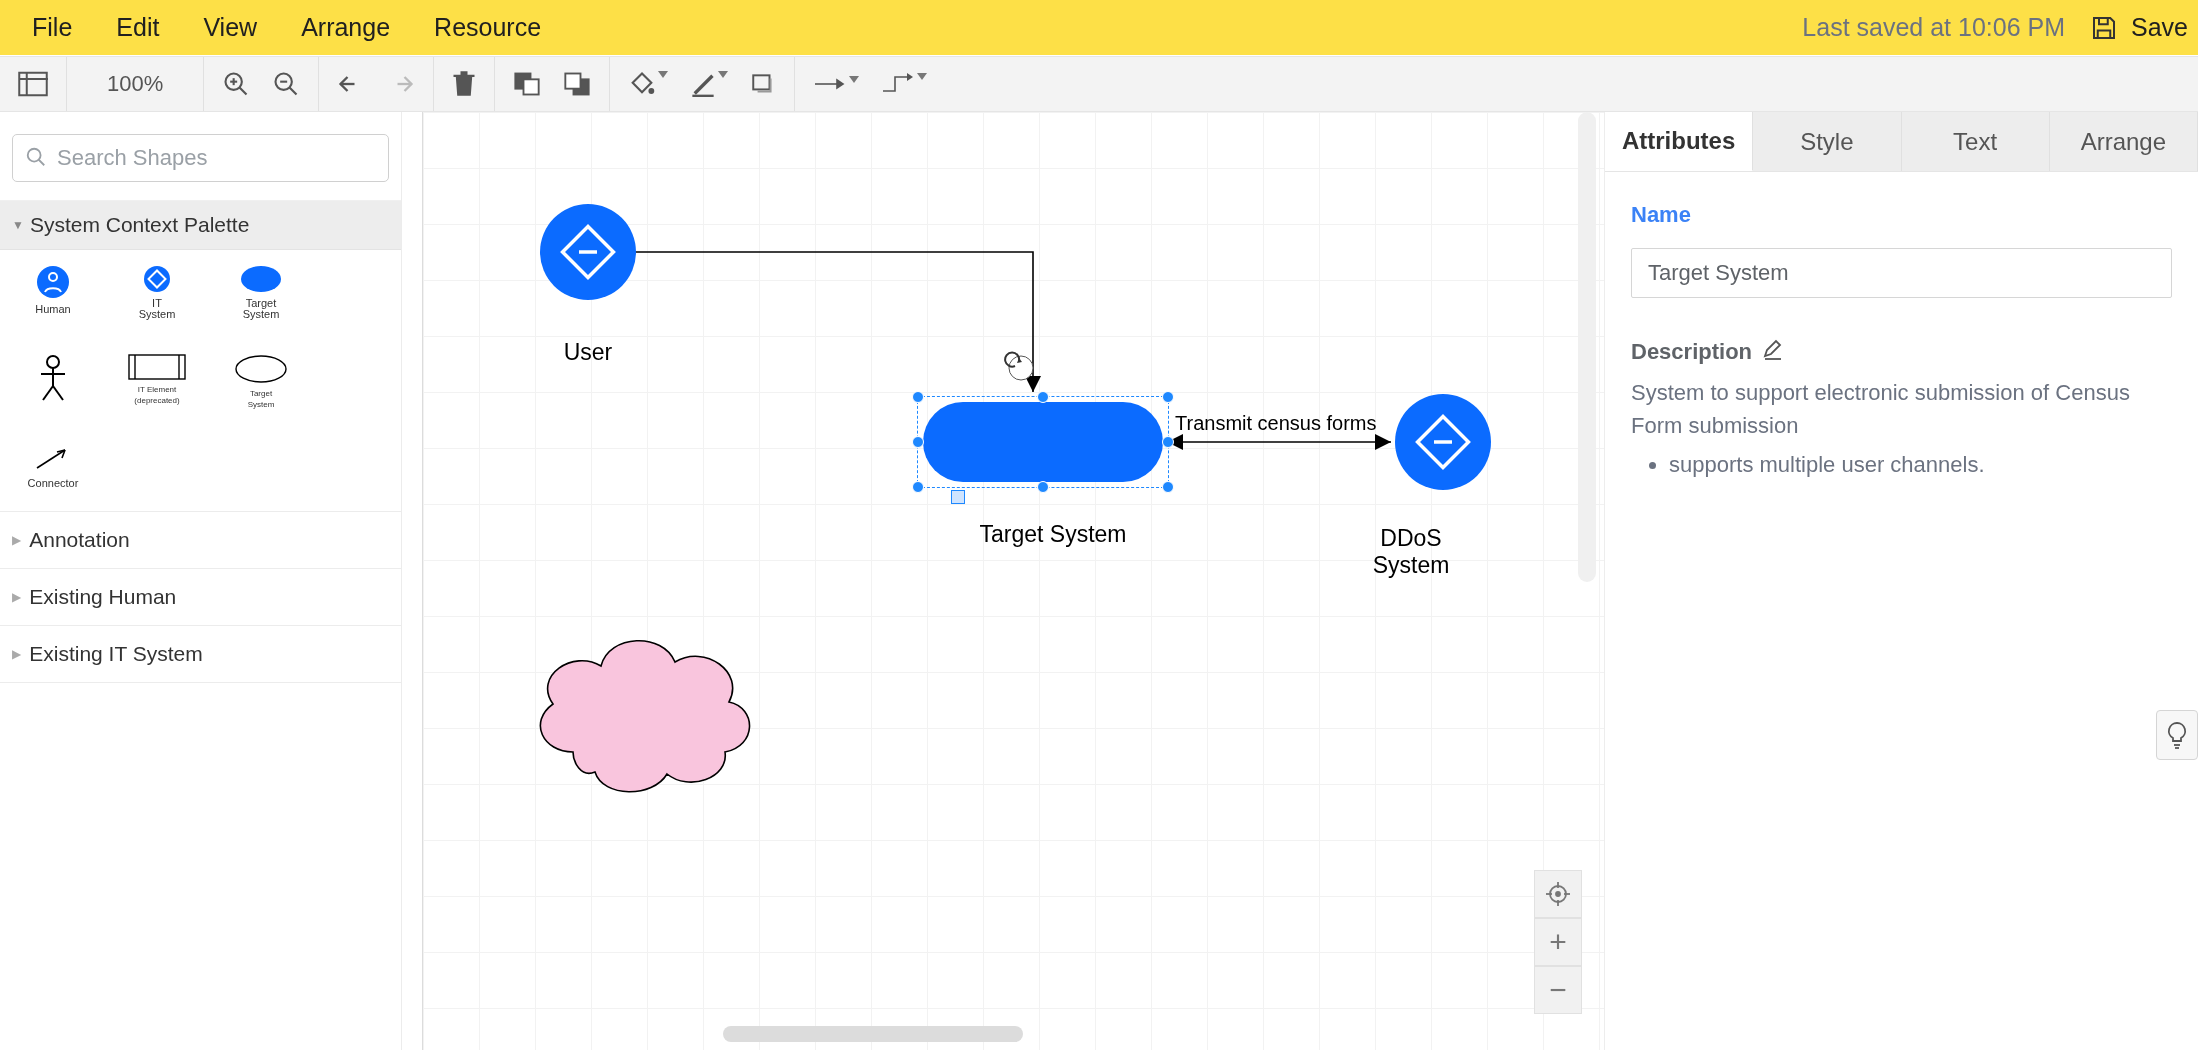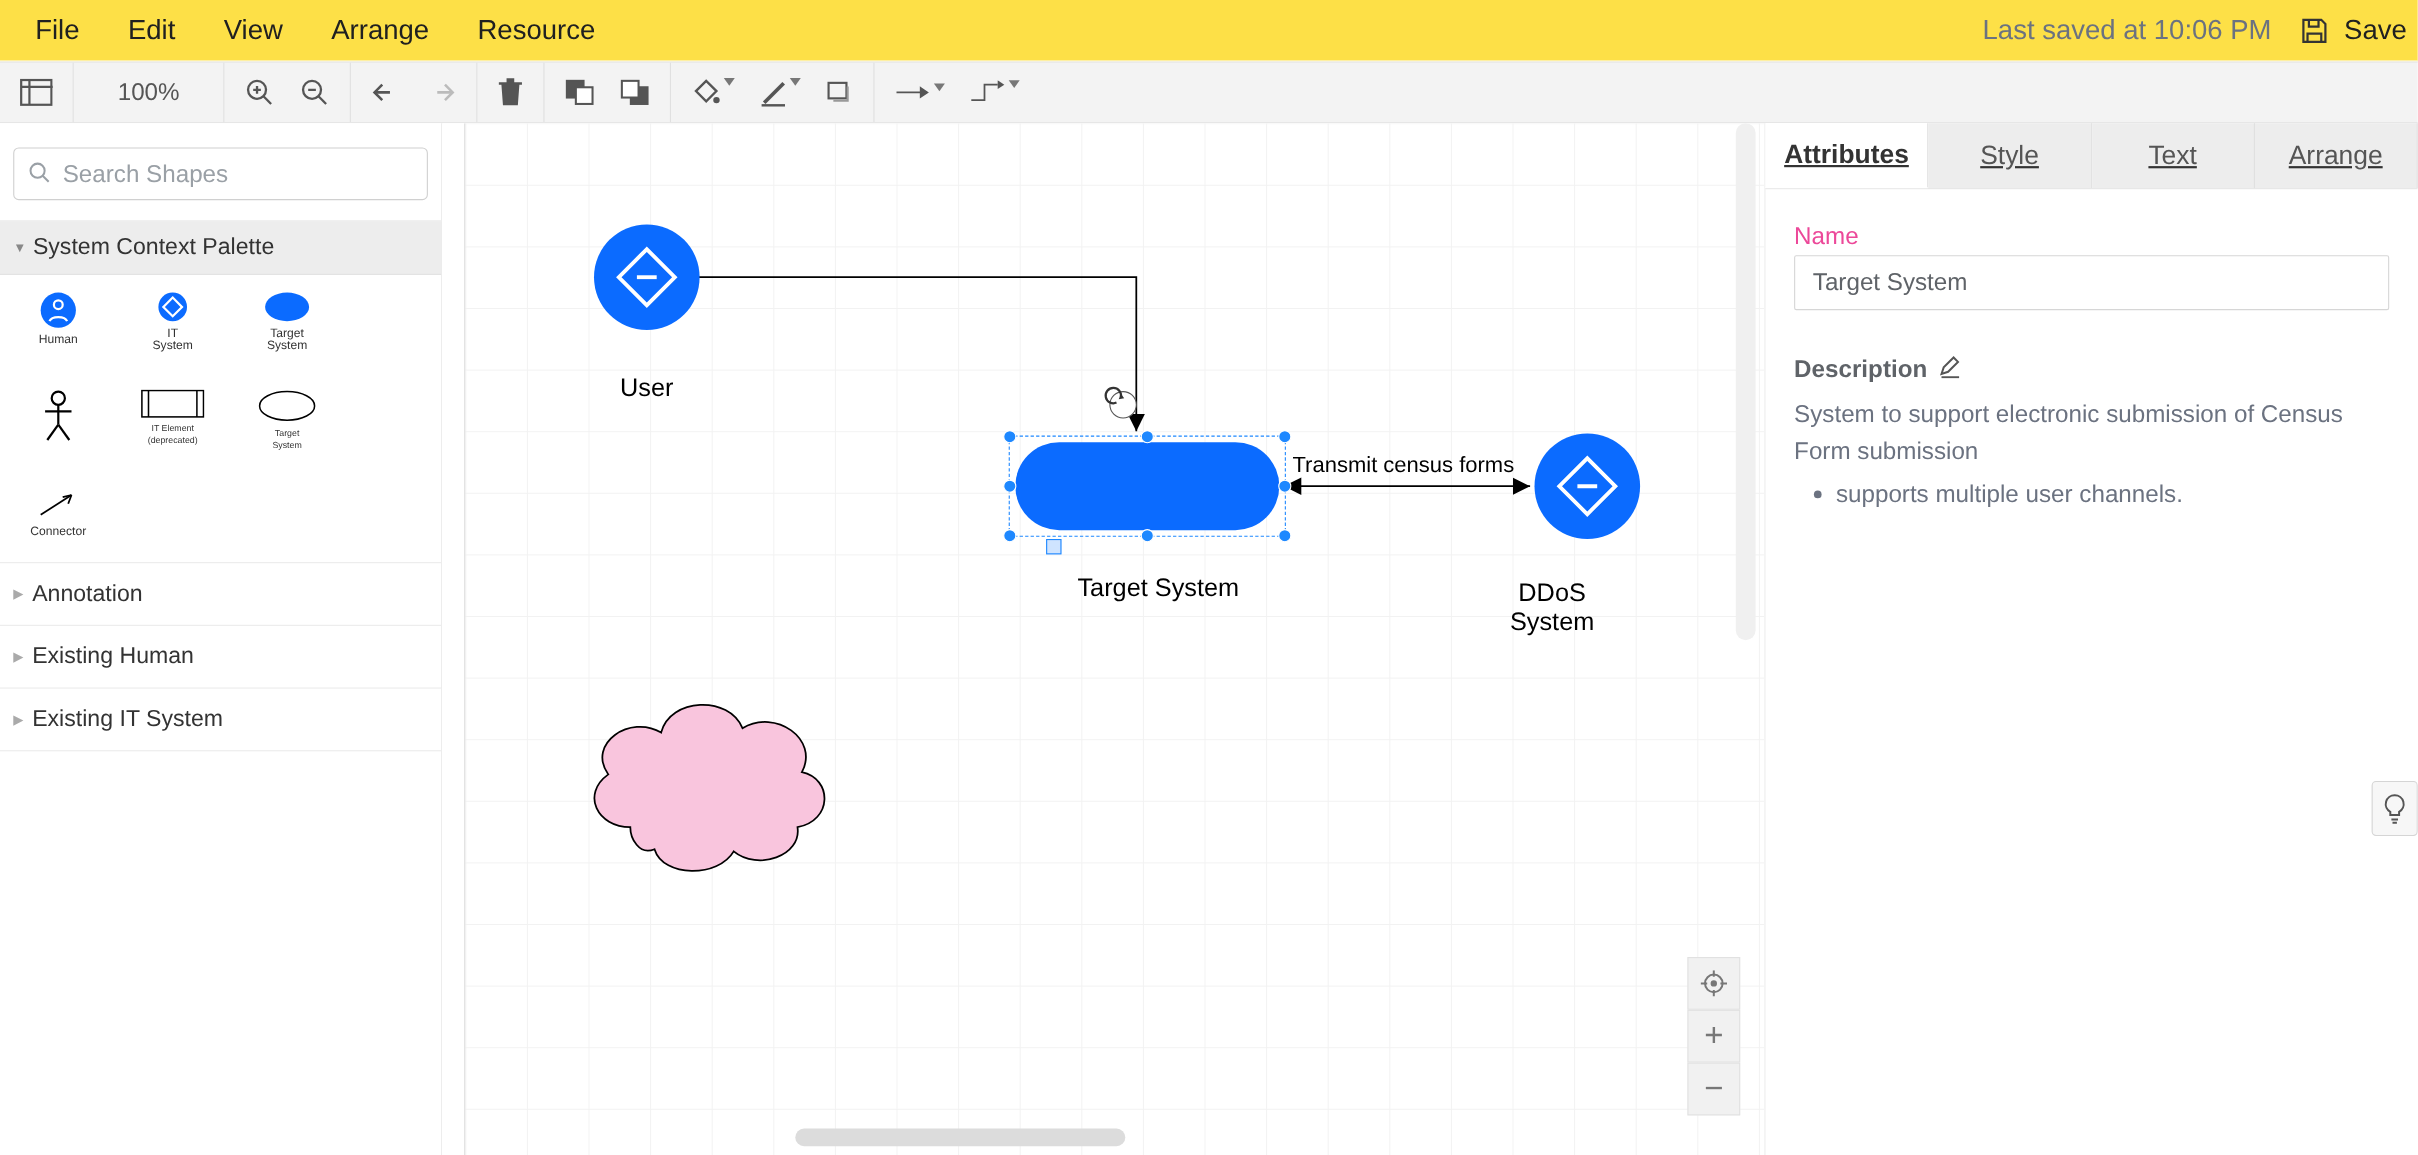--- a/index.html
+++ b/index.html
@@ -48,28 +48,28 @@
 .node-label{position:absolute;font-size:23px;color:#000;text-align:center;margin-top:29px;}
 .edge-label{position:absolute;font-size:20px;color:#000;}
 .sel-handle{width:12px;height:12px;background:#1e88ff;border:1px solid #fff;border-radius:50%;position:absolute;}
 .sel-outline{position:absolute;border:1px dashed #1e88ff;}
 .scroll-track{position:absolute;right:8px;top:0;width:18px;height:470px;background:#f0f0f0;border-radius:9px;}
 .canvas-controls{position:absolute;right:22px;bottom:36px;display:flex;flex-direction:column;gap:0;}
 .cc-btn{width:48px;height:48px;background:#f1f1f1;border:1px solid #e1e1e1;display:flex;align-items:center;justify-content:center;font-size:30px;color:#777;cursor:pointer;}
 .hscroll{position:absolute;left:300px;bottom:8px;height:16px;width:300px;background:#dcdcdc;border-radius:8px;}
 
 
-.tabs{display:flex;border-bottom:1px solid #e5e5e5;height:60px;text-decoration:underline;}
+.tabs{display:flex;border-bottom:1px solid #e5e5e5;height:60px;}
 .tab{flex:1;display:flex;align-items:center;justify-content:center;font-size:24px;color:#555;background:#ededed;border-right:1px solid #e0e0e0;cursor:pointer;}
 .tab.active{background:#fff;color:#333;font-weight:600;border-bottom:1px solid #fff;}
 .panel-body{padding:30px 26px 10px 26px;font-size:22px;color:#5f6368;}
 .kv{display:flex;gap:14px;margin-bottom:40px;}
 .kv .k{font-weight:700;color:#5f6368;}
 .kv .v{font-weight:700;color:#5f6368;}
-.field-label{font-weight:400;color:#ec4899;margin-bottom:4px;}
+.field-label{font-weight:700;color:#3b82f6;margin-bottom:20px;}
 .text-input{width:100%;height:50px;border:1px solid #d6d6d6;border-radius:2px;padding:0 16px;font-size:22px;color:#5f6368;margin-bottom:40px;}
 .desc-label{display:flex;align-items:center;gap:10px;font-weight:700;color:#5f6368;margin-bottom:10px;}
 .desc-text{font-size:22px;color:#6b7280;line-height:1.5;}
 .desc-text ul{margin:6px 0 0 38px;padding:0;}
 .bulb{position:absolute;right:0;bottom:290px;width:42px;height:50px;border:1px solid #d5d5d5;border-radius:4px;background:#f7f7f7;display:flex;align-items:center;justify-content:center;}
 </style>
 </head>
 <body>
 
 <div class="menubar">

